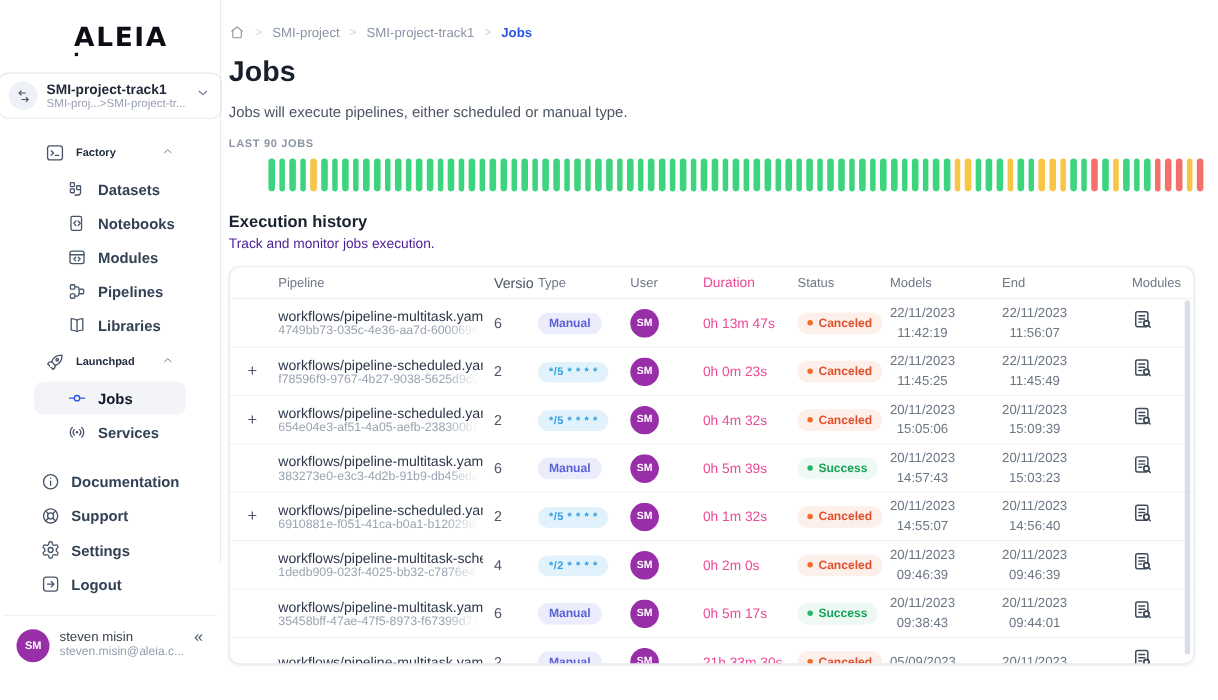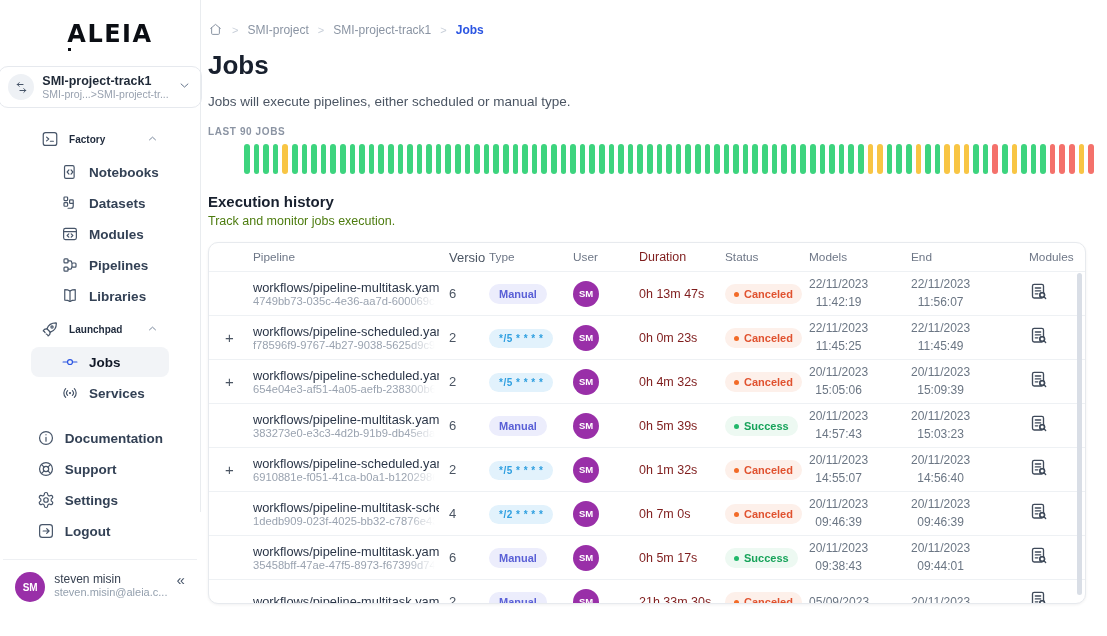--- a/index.html
+++ b/index.html
@@ -50,33 +50,33 @@
   .crumb { cursor:pointer; }
   .crumb.current { color:#2b55e2; font-weight:700; }
   .crumb-home { color:#8a94a3; display:flex; cursor:pointer; }
   .page-title { font-size:26px; font-weight:700; color:#18202e; margin-top:13px; }
   .page-sub { font-size:13.5px; color:#4b5563; margin-top:13px; }
   .strip-label { font-size:10px; font-weight:700; letter-spacing:.6px; color:#8b94a3; margin-top:17px; }
   .strip { display:flex; gap:4px; margin-top:7px; margin-left:36px; height:30px; align-items:stretch; }
   .bar { width:5.6px; border-radius:3px; }
 
   .eh-title { font-size:15px; font-weight:700; color:#18202e; margin-top:19px; }
-  .eh-sub { font-size:12.5px; color:#4d7c0f; margin-top:4px; }
+  .eh-sub { font-size:12.5px; color:#4c1d95; margin-top:4px; }
 
   .card { margin-top:14px; width:878px; height:362px; border:1px solid #e7eaee; border-radius:10px;
     background:#fff; box-shadow:0 1px 3px rgba(16,24,40,.06); overflow:hidden; position:relative; }
   .trow { display:grid; grid-template-columns:40px 190px 46px 84px 66px 86px 84px 102px 102px 1fr;
     align-items:center; height:44px; border-top:1px solid #eef1f4; }
   .trow.thead { height:28px; border-top:none; color:#6e7787; font-size:11.8px; font-weight:500; }
   .tc { padding:0 4px; overflow:hidden; }
   .c-pipeline .pname { font-size:12.8px; font-weight:500; color:#2b3648; white-space:nowrap; }
   .c-pipeline .phash { font-size:11.2px; color:#9aa3b0; white-space:nowrap;
     -webkit-mask-image:linear-gradient(90deg,#000 84%,transparent); mask-image:linear-gradient(90deg,#000 84%,transparent); }
   .c-version { font-size:13px; color:#4b5563; padding-left:10px; }
-  .c-duration { font-size:12.5px; color:#7f1d1d; }
+  .c-duration { font-size:12.5px; color:#ec4899; }
   .expand { font-size:15px; color:#4b5563; cursor:pointer; display:inline-block; padding:0 4px 0 12px; }
   .pill { display:inline-block; padding:4px 10px; border-radius:12px; font-size:11px; font-weight:600; white-space:nowrap; }
   .pill.manual { background:#ecedfc; color:#5a60d6; }
   .pill.cron { background:#e2f2fc; color:#2e9fe0; font-size:10px; font-weight:700; letter-spacing:.5px; }
   .row-av { width:26px; height:26px; font-size:9.5px; }
   .status { display:inline-flex; align-items:center; gap:5px; padding:4px 9px; border-radius:12px;
     font-size:11px; font-weight:700; white-space:nowrap; }
   .status .dot { width:5px; height:5px; border-radius:50%; }
   .status.canceled { background:#fdf0ea; color:#e0522f; }
   .status.canceled .dot { background:#f26b28; }
@@ -120,36 +120,36 @@
             </svg>
           </span>
        <span>Factory</span>
        <span class="chev"><svg viewBox="0 0 24 24" width="13" height="13" fill="none" stroke="currentColor" stroke-width="1.6" stroke-linecap="round" stroke-linejoin="round">
               <path d="M6.5 14.5l5.5-5 5.5 5"></path>
             </svg></span>
      </div>
         <div class="nav-item">
          <span class="ic">
             <svg viewBox="0 0 24 24" width="18" height="18" fill="none" stroke="currentColor" stroke-width="1.6" stroke-linecap="round" stroke-linejoin="round">
-              <path d="M6.5 3.5h9a2 2 0 0 1 2 2v13a2 2 0 0 1-2 2h-9a1.8 1.8 0 0 1-1.8-1.8V5.3a1.8 1.8 0 0 1 1.8-1.8z"></path>
-              <path d="M10.6 9.2 8.2 12l2.4 2.8M13.4 9.2 15.8 12l-2.4 2.8"></path>
-            </svg>
-          </span>
-         <span>Notebooks</span>
-       </div>
-        <div class="nav-item">
-         <span class="ic">
-            <svg viewBox="0 0 24 24" width="18" height="18" fill="none" stroke="currentColor" stroke-width="1.6" stroke-linecap="round" stroke-linejoin="round">
               <rect x="4" y="4" width="4.8" height="4.8" rx="1"></rect>
               <rect x="4" y="11.5" width="4.8" height="4.8" rx="1"></rect>
               <rect x="11.5" y="7.8" width="4.8" height="4.8" rx="1"></rect>
               <path d="M16.3 12.6v3.4a3 3 0 0 1-3 3H9.5"></path>
             </svg>
           </span>
          <span>Datasets</span>
+       </div>
+        <div class="nav-item">
+         <span class="ic">
+            <svg viewBox="0 0 24 24" width="18" height="18" fill="none" stroke="currentColor" stroke-width="1.6" stroke-linecap="round" stroke-linejoin="round">
+              <path d="M6.5 3.5h9a2 2 0 0 1 2 2v13a2 2 0 0 1-2 2h-9a1.8 1.8 0 0 1-1.8-1.8V5.3a1.8 1.8 0 0 1 1.8-1.8z"></path>
+              <path d="M10.6 9.2 8.2 12l2.4 2.8M13.4 9.2 15.8 12l-2.4 2.8"></path>
+            </svg>
+          </span>
+         <span>Notebooks</span>
        </div>
         <div class="nav-item">
          <span class="ic">
             <svg viewBox="0 0 24 24" width="18" height="18" fill="none" stroke="currentColor" stroke-width="1.6" stroke-linecap="round" stroke-linejoin="round">
               <rect x="3.5" y="4.5" width="17" height="15" rx="2.5"></rect>
               <path d="M3.5 8.8h17M10.4 11.8l-2.2 2.2 2.2 2.2M13.6 11.8l2.2 2.2-2.2 2.2"></path>
             </svg>
           </span>
          <span>Modules</span>
        </div>
@@ -516,21 +516,21 @@
      <div class="tc c-expand"></div>
      <div class="tc c-pipeline">
        <div class="pname">workflows/pipeline-multitask-sche...</div>
        <div class="phash">1dedb909-023f-4025-bb32-c7876e43ac3</div>
      </div>
      <div class="tc c-version">4</div>
      <div class="tc c-type"><span class="pill cron">*/2 * * * *</span></div>
      <div class="tc c-user">
               <span class="avatar row-av" style="background:#992fa8">SM</span>
             </div>
-     <div class="tc c-duration">0h 7m 0s</div>
+     <div class="tc c-duration">0h 2m 0s</div>
      <div class="tc c-status"><span class="status canceled"><span class="dot"></span>Canceled</span></div>
      <div class="tc c-start"><span class="dtwrap">20/11/2023<br>09:46:39</span></div>
      <div class="tc c-end"><span class="dtwrap">20/11/2023<br>09:46:39</span></div>
      <div class="tc c-action"><span class="action-btn">
                 <svg viewBox="0 0 24 24" width="20" height="20" fill="none" stroke="currentColor" stroke-width="1.6" stroke-linecap="round" stroke-linejoin="round">
                   <rect x="4.2" y="2.8" width="13.2" height="16.4" rx="2"></rect>
                   <path d="M7.6 7.2h6.4M7.6 10.7h6.4M7.6 14.2h3"></path>
                   <circle cx="15.8" cy="15.6" r="2.9" fill="#ffffff"></circle>
                   <circle cx="15.8" cy="15.6" r="2.9"></circle>
                   <path d="M18 17.8l2 2"></path>

